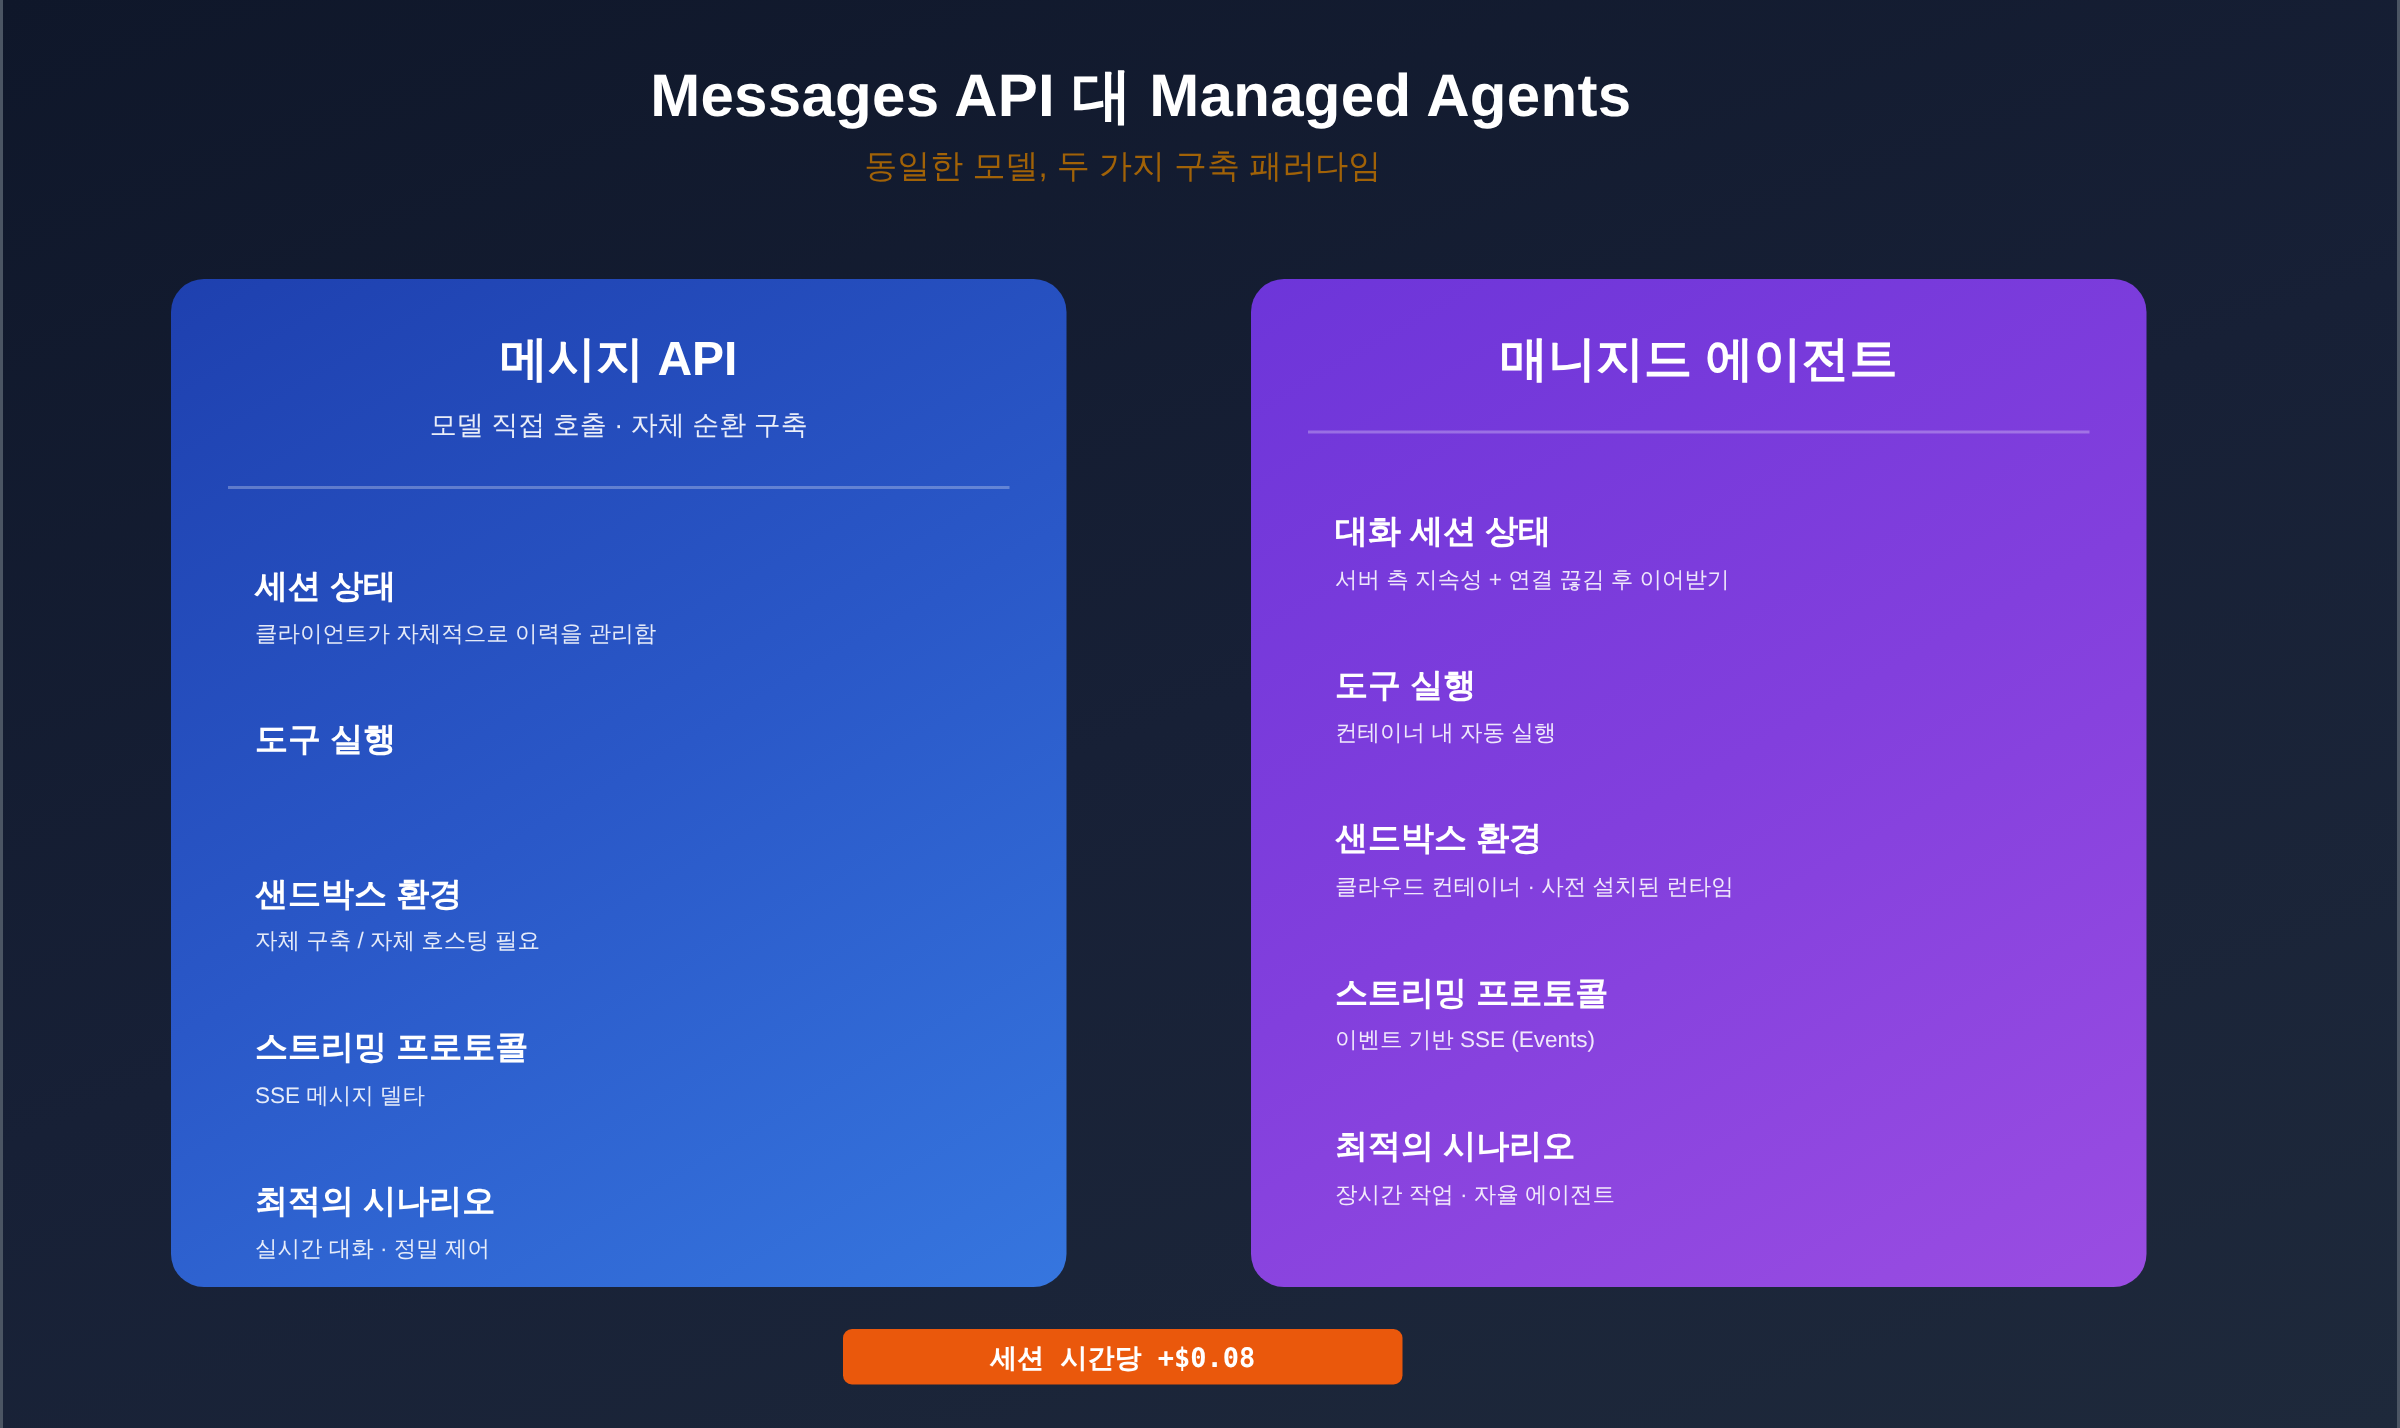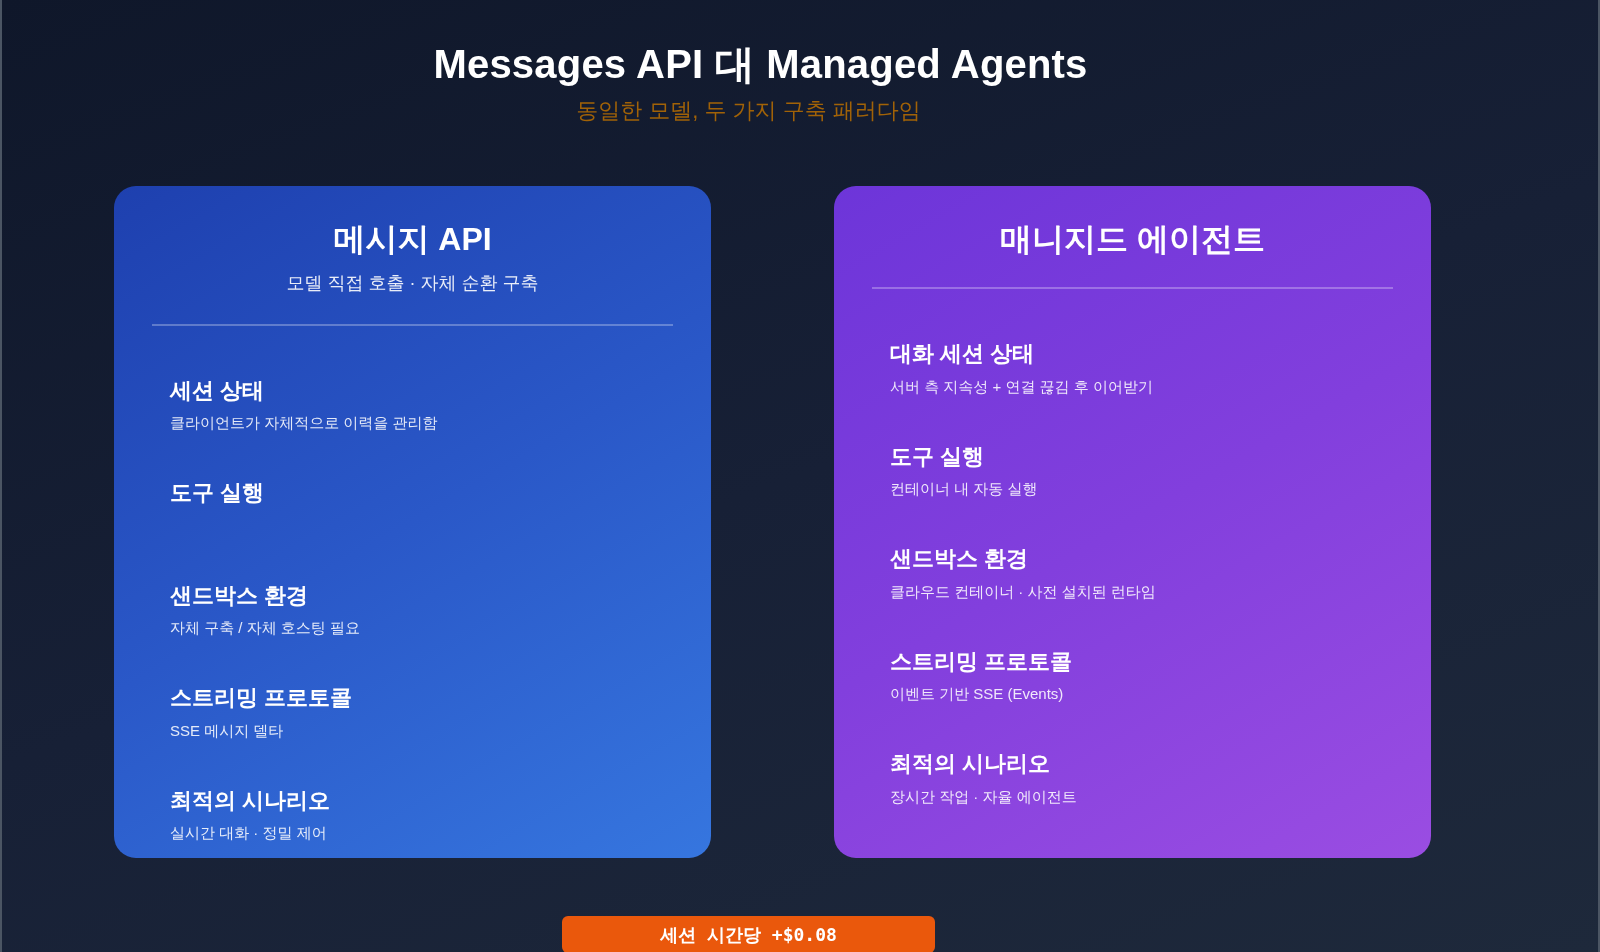--- a/index.html
+++ b/index.html
@@ -101,21 +101,20 @@
       height: 37px;
       background: #ea580c;
       border-radius: 6px;
       display: flex;
       align-items: center;
       justify-content: center;
       font-family: "DejaVu Sans Mono", "Liberation Mono", monospace;
       font-weight: 700;
       font-size: 18px;
       color: #ffffff;
-      margin-top: 30px;
     }
   </style>
 </head>
 <body>
 
 <div class="header">
   <div class="page-title">Messages API 대 Managed Agents</div>
   <div class="page-subtitle">동일한 모델, 두 가지 구축 패러다임</div>
 </div>
 

